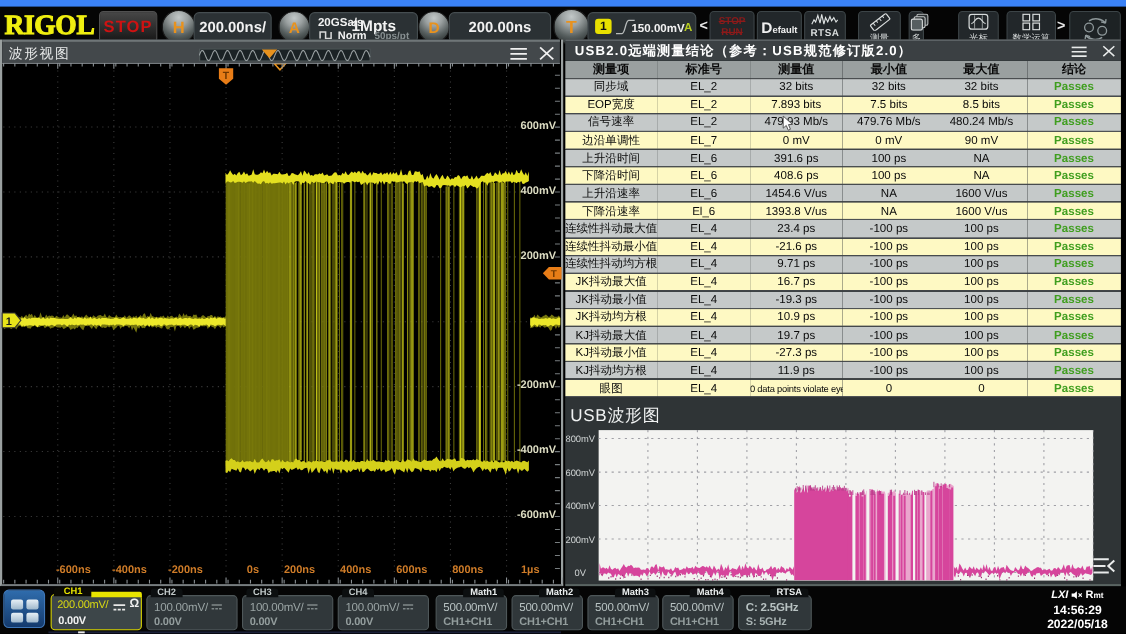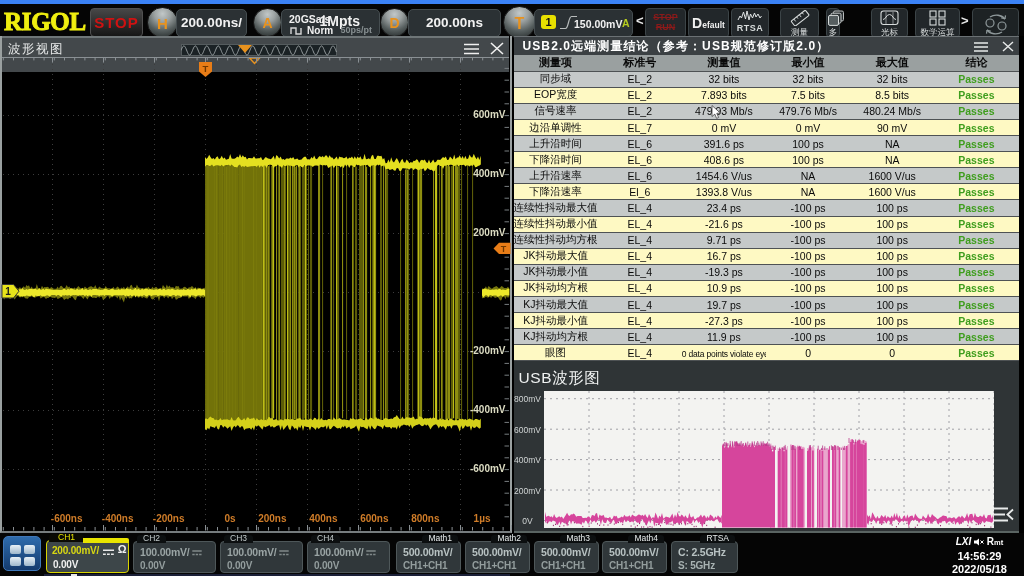--- a/index.html
+++ b/index.html
@@ -1,29 +1,29 @@
 <!DOCTYPE html>
 <html><head><meta charset="utf-8"><style>
 *{margin:0;padding:0;box-sizing:border-box}
 html,body{width:1024px;height:576px;overflow:hidden;background:#000;font-family:"Liberation Sans",sans-serif}
 #screen{position:relative;width:1024px;height:576px;background:#000}
 .abs{position:absolute}
 
-#topbar{position:absolute;left:0;top:0;width:1024px;height:36px;background:#050505;border-top:4px solid #3b82f6}
+#topbar{position:absolute;left:0;top:0;width:1024px;height:36px;background:#050505;border-top:6px solid #3b82f6}
 #logo{position:absolute;left:4px;top:4px;font-family:"Liberation Serif",serif;font-weight:bold;font-size:25px;color:#f0ef10;letter-spacing:-0.3px;-webkit-text-stroke:0.9px #f0ef10;transform:scale(1.0,1.02);transform-origin:0 50%}
 .tbtn{position:absolute;top:4px;height:29px;border-radius:4px;background:linear-gradient(#474747,#161616);border:1px solid #505050}
 #stopbtn{left:90px;width:53px;color:#cf1212;font-weight:bold;font-size:15px;letter-spacing:1px;text-align:center;line-height:27px}
 .knob{position:absolute;border-radius:50%;background:radial-gradient(circle at 50% 20%,#c2c8c8 0%,#9aa0a0 30%,#565e5e 62%,#2e3434 88%,#242a2a 100%);border:1px solid #1a1a1a;text-align:center;font-weight:bold;color:#e8921e}
 .tbox{position:absolute;top:4.5px;height:28px;background:#2b3134;border:1px solid #454d50;border-radius:5px;color:#f2f2f2;font-weight:bold}
 .ctr{display:flex;align-items:center;justify-content:center}
 .icobtn{position:absolute;top:3.5px;height:30px;border-radius:4px;background:#22272a;border:1px solid #3c4447;color:#d8dcdc;text-align:center;font-size:8.5px}
 .icobtn .lbl{display:block;line-height:9px}
 
 #lpanel{position:absolute;left:0;top:36px;width:511.5px;height:497px;background:#000;border-left:2px solid #9aa0a0;border-right:2.5px solid #9aa0a0;border-bottom:2.5px solid #777d7f}
-#lhead{position:absolute;left:0;top:0;width:507px;height:36px;background:#43484b;border-top:2px solid #6f7678}
+#lhead{position:absolute;left:0;top:0;width:507px;height:22px;background:#43484b;border-top:2px solid #6f7678}
 #lhead .ttl{position:absolute;left:6px;top:3px;font-size:12.5px;letter-spacing:1.5px;color:#e8eaea}
 #wavewrap{position:absolute;left:-2px;top:21px;width:512px;height:474px}
 .mvlab{position:absolute;width:60px;text-align:right;font-size:10px;font-weight:bold;color:#dcdcc2}
 
 .tlab{position:absolute;top:477px;width:60px;text-align:right;font-size:10px;font-weight:bold;color:#cf7c28}
 
 #rpanel{position:absolute;left:513.5px;top:36px;width:505px;height:497px;background:#2f3436}
 #rtitle{position:absolute;left:0;top:0;width:505px;height:19px;background:#3b4043;border-top:1.5px solid #6b7174;color:#fff;font-weight:bold;font-size:12px;letter-spacing:1.1px;line-height:18px;padding-left:9px}
 table#meas{position:absolute;left:0;top:19px;width:505px;border-collapse:collapse;table-layout:fixed}
 #meas td{width:84.17px;text-align:center;font-size:10.5px;color:#0a0a0a;height:16.1px;padding:0;border-bottom:1px solid #4e5254;overflow:hidden;white-space:nowrap}
@@ -31,23 +31,23 @@
 #meas tr.g td{background:#c5c9c9}
 #meas tr.w td{background:#fef9c3}
 #meas td.pass{color:#3f9e1e;font-weight:bold}
 #usbsec{position:absolute;left:0;top:325.5px;width:505px;height:171.5px;background:#2f3436;border-bottom:2px solid #5a6462}
 #usbttl{position:absolute;left:5px;top:6px;font-size:15.5px;letter-spacing:0.6px;color:#f0f2f2}
 #usbwrap{position:absolute;left:30.5px;top:29.5px;width:450px;height:137px}
 .plab{position:absolute;width:28px;text-align:center;font-size:8.5px;color:#d0d4d4}
 
 #botbar{position:absolute;left:0;top:533px;width:1024px;height:43px;background:#050505}
 .card{position:absolute;top:8px;height:31.5px;border-radius:4px;background:#30373a;border:1.5px solid #4e5759}
-.card .l1{position:absolute;left:6px;top:3.5px;font-size:10.5px;font-weight:bold;color:#9aa4a4;white-space:nowrap;letter-spacing:-0.2px}
+.card .l1{position:absolute;left:6px;top:3.5px;font-size:10.5px;font-weight:normal;color:#9aa4a4;white-space:nowrap;letter-spacing:-0.2px}
 .card .l2{position:absolute;left:6px;top:17.5px;font-size:10px;font-weight:bold;color:#939d9d;white-space:nowrap;letter-spacing:-0.2px}
-.tab{position:absolute;top:-7px;height:7.5px;font-size:8.5px;font-weight:normal;line-height:7px;background:#0c0f10;color:#c0c8c8;padding:0 6px;border-radius:3px 3px 0 0}
+.tab{position:absolute;top:-7px;height:7.5px;font-size:8.5px;font-weight:bold;line-height:7px;background:#0c0f10;color:#c0c8c8;padding:0 6px;border-radius:3px 3px 0 0}
 #clock{position:absolute;right:17px;top:2px;text-align:center;color:#fff;font-weight:bold;font-size:11px;line-height:13.5px}
 </style></head>
 <body>
 <div id="screen">
 
 <div id="topbar">
  <div id="logo">RIGOL</div>
  <div class="tbtn" id="stopbtn">STOP</div>
  <div class="knob" style="left:147px;top:3px;width:31px;height:31px;font-size:15px;line-height:31px">H</div>
  <div class="tbox ctr" style="left:176px;width:71px;font-size:13.5px">200.00ns/</div>

